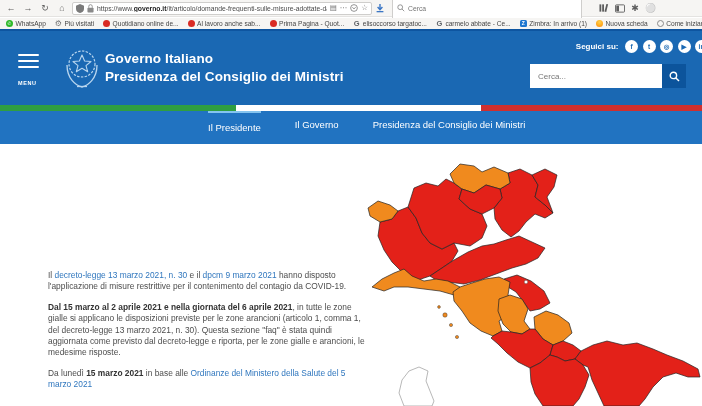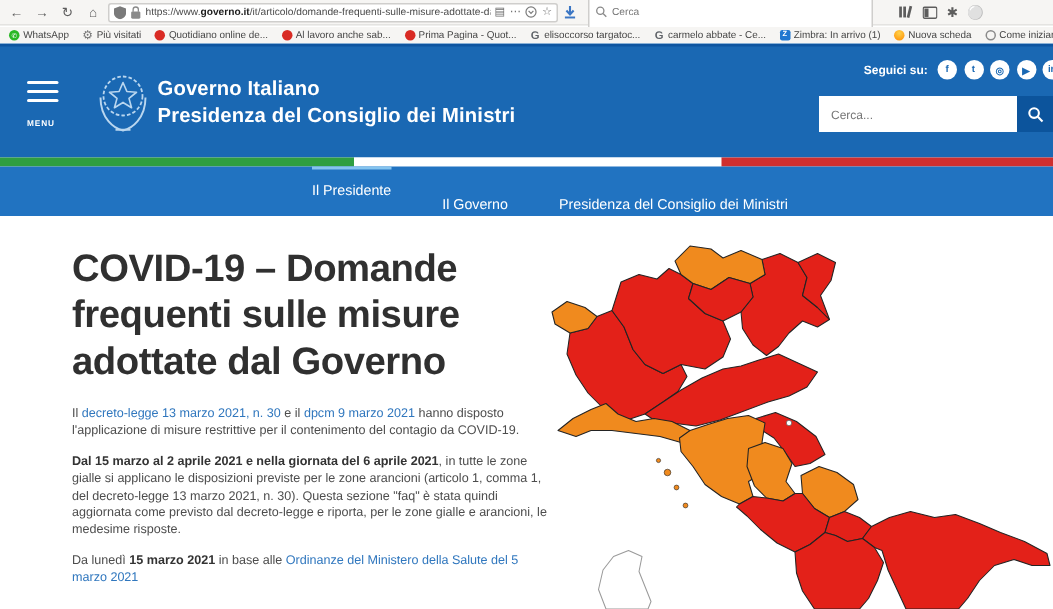--- a/index.html
+++ b/index.html
@@ -41,32 +41,32 @@
   .menu-btn { position:absolute; left:18px; top:25px; color:#fff; cursor:pointer; }
   .menu-btn i { display:block; width:21px; height:2.4px; background:#fff; margin-bottom:3.4px; border-radius:1px; }
   .menu-label { font-size:5.5px; font-weight:bold; letter-spacing:.6px; }
   .emblem { position:absolute; left:61px; top:15px; }
   .site-title { position:absolute; left:105px; top:21px; color:#fff; font-weight:bold;
                 font-size:13.5px; line-height:17.5px; letter-spacing:.1px; }
   .follow { position:absolute; top:11px; right:-6px; display:flex; align-items:center; gap:4.5px; }
   .follow-label { color:#fff; font-size:8px; font-weight:bold; margin-right:2px;text-align:center; }
   .soc { width:13px; height:13px; border-radius:50%; background:#fff; color:#1a68b3; font-size:6.5px;
          font-weight:bold; display:flex; align-items:center; justify-content:center; cursor:pointer; }
-  .hdr-search { position:absolute; top:35px; right:0; display:flex;margin-left:32px; }
+  .hdr-search { position:absolute; top:35px; right:16px; display:flex;margin-left:32px; }
   .hdr-search input { width:132px; height:24px; border:none; outline:none; padding:0 8px;
                       font-size:8px; color:#555; font-family:"Liberation Sans",sans-serif; }
   .hdr-search-btn { width:24px; height:24px; background:#0c549c; display:flex; align-items:center;
                     justify-content:center; cursor:pointer; }
 
   .tricolor { position:absolute; top:105px; left:0; width:702px; height:6px; display:flex; }
   .tricolor span { height:100%; }
 
   .main-nav { position:absolute; top:111px; left:0; right:0; height:33px; background:#2173c1;
               display:flex; align-items:flex-start; padding-left:208px; gap:34px; }
-  .nav-item { color:#fff; font-size:9.5px; padding-top:20px; cursor:pointer; white-space:nowrap; }
+  .nav-item { color:#fff; font-size:9.5px; padding-top:8px; cursor:pointer; white-space:nowrap; }
   .nav-item.active { border-top:2.5px solid #85c4ef; padding-top:9px; }
 
   
   .content { position:absolute; top:144px; left:0; right:0; height:262px; background:#fff; }
   .article-title { position:absolute; left:48px; top:20px; width:314px; font-size:25.5px;
                    line-height:31px; color:#303030; font-weight:bold; letter-spacing:-.3px; }
   .article-body { position:absolute; left:48px; top:126px; width:318px; }
   .rich { font-size:8.4px; line-height:11.4px; color:#4d4d4d; margin-bottom:9px; }
   .rich .lnk { color:#3077be; text-decoration:none; }
   .rich .b { font-weight:bold; color:#333; }
@@ -215,21 +215,20 @@
   <span style="width: 221px; background: rgb(207, 47, 47);"></span>
 </div>
 
 <nav class="main-nav">
     <span class="nav-item active">Il Presidente</span>
     <span class="nav-item">Il Governo</span>
     <span class="nav-item">Presidenza del Consiglio dei Ministri</span>
   </nav>
 
 <div class="content">
-  <h1 class="article-title">COVID-19 – Domande frequenti sulle misure adottate dal Governo</h1>
 
   <div class="article-body">
     <p class="rich"><span>Il </span><a class="lnk" href="#">decreto-legge 13 marzo 2021, n. 30</a><span> e il </span><a class="lnk" href="#">dpcm 9 marzo 2021</a><span> hanno disposto l'applicazione di misure restrittive per il contenimento del contagio da COVID-19.</span></p>
     <p class="rich"><span class="b">Dal 15 marzo al 2 aprile 2021 e nella giornata del 6 aprile 2021</span><span>, in tutte le zone gialle si applicano le disposizioni previste per le zone arancioni (articolo 1, comma 1, del decreto-legge 13 marzo 2021, n. 30). Questa sezione "faq" è stata quindi aggiornata come previsto dal decreto-legge e riporta, per le zone gialle e arancioni, le medesime risposte.</span></p>
     <p class="rich"><span>Da lunedì </span><span class="b">15 marzo 2021</span><span> in base alle </span><a class="lnk" href="#">Ordinanze del Ministero della Salute del 5 marzo 2021</a></p>
   </div>
 
   <svg class="italy-map" viewBox="0 0 360 250">
       <path d="M56,55 L66,51 L74,62 L80,77 L88,87 L100,93 L112,87 L116,95 L110,105 L100,112 L88,120 L76,124 L62,118 L50,106 L42,94 L36,80 L38,66 L50,63 Z" fill="#e32119" stroke="#232323" stroke-width="0.7" stroke-linejoin="round"></path>
       <path d="M66,51 L72,32 L84,27 L96,30 L104,23 L112,27 L120,33 L117,43 L128,53 L140,58 L145,70 L140,82 L128,90 L112,87 L100,93 L88,87 L80,77 L74,62 Z" fill="#e32119" stroke="#232323" stroke-width="0.7" stroke-linejoin="round"></path>

